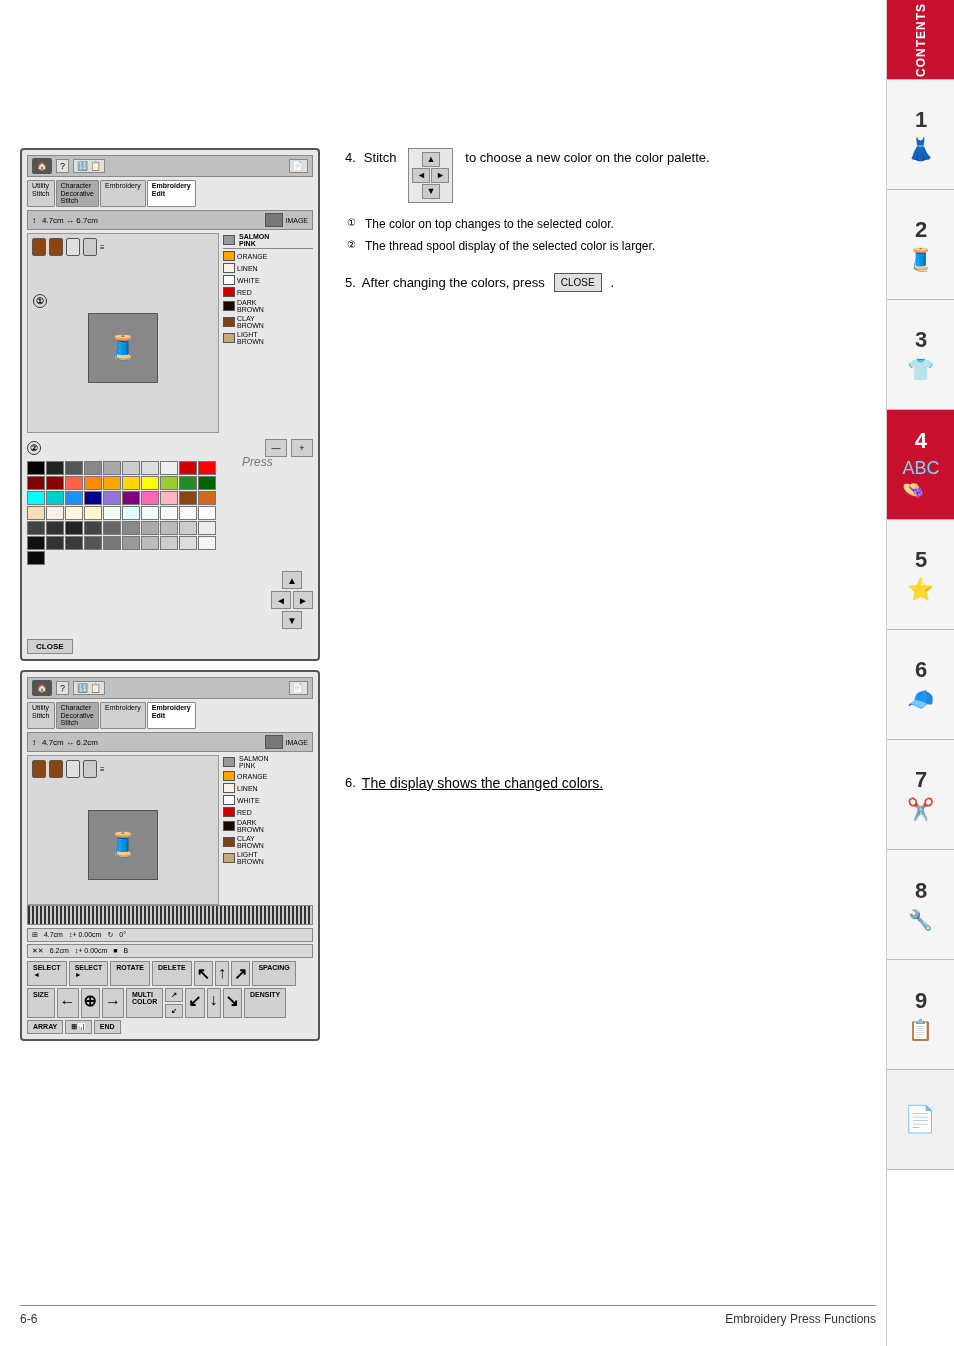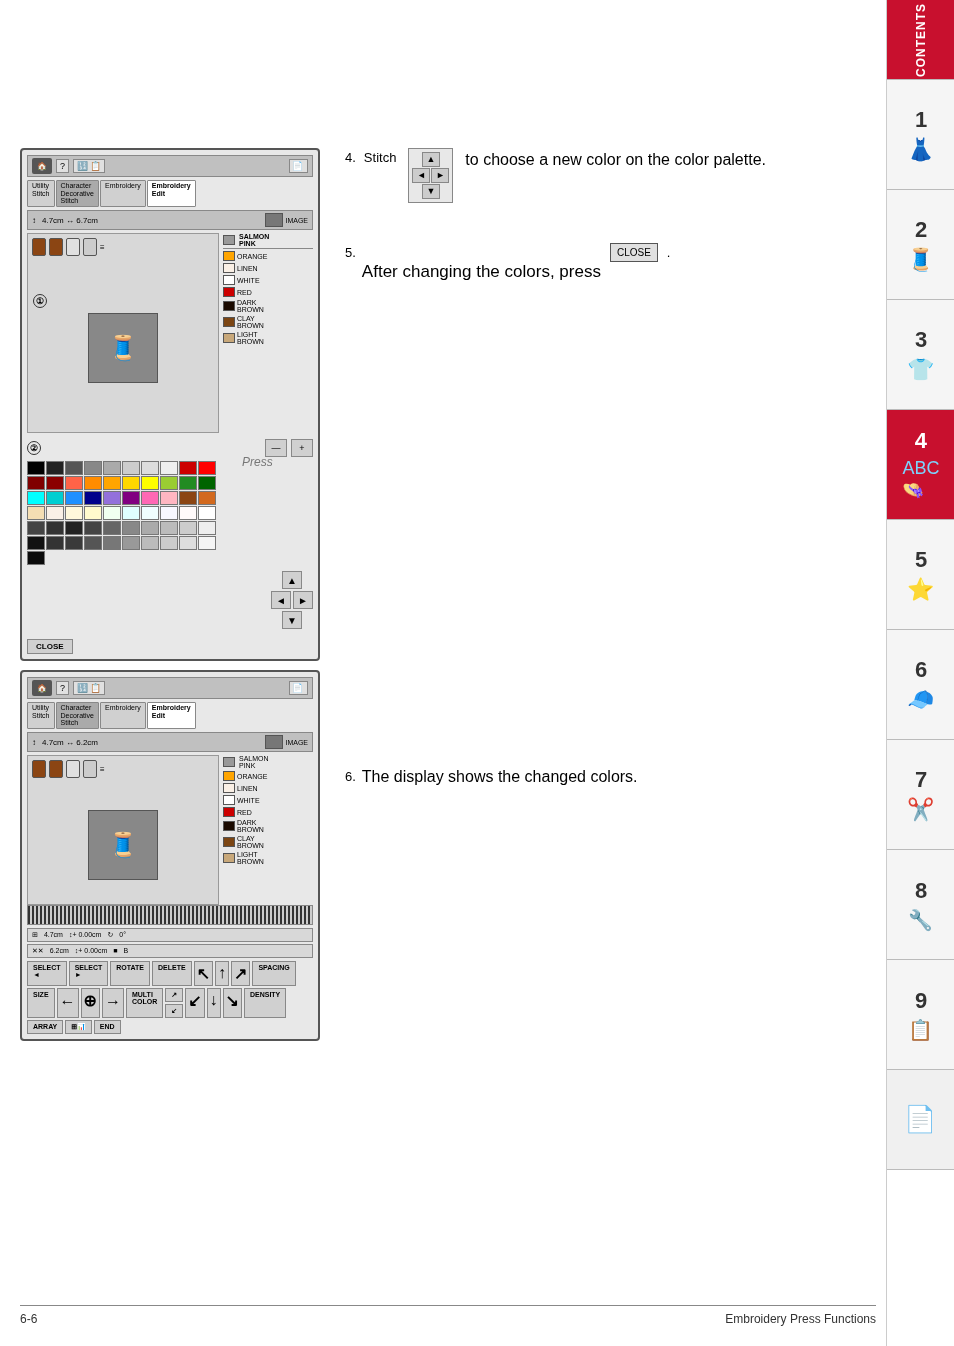--- a/index.html
+++ b/index.html
@@ -633,39 +633,41 @@
         <span style="font-size:13px;">Stitch</span>
 
         <div style="display:inline-flex; flex-direction:column; align-items:center; gap:1px; border:1px solid #888; padding:3px; background:#e8e8e8; margin:0 4px;">
           <div style="width:18px;height:15px;background:#ccc;border:1px solid #888;display:flex;align-items:center;justify-content:center;font-size:9px;">▲</div>
           <div style="display:flex;gap:1px;">
             <div style="width:18px;height:15px;background:#ccc;border:1px solid #888;display:flex;align-items:center;justify-content:center;font-size:9px;">◄</div>
             <div style="width:18px;height:15px;background:#ccc;border:1px solid #888;display:flex;align-items:center;justify-content:center;font-size:9px;">►</div>
           </div>
           <div style="width:18px;height:15px;background:#ccc;border:1px solid #888;display:flex;align-items:center;justify-content:center;font-size:9px;">▼</div>
         </div>
-        <span style="font-size:16px;">to choose a new color on the color palette.</span>
+        <span style="font-size:13px;">to choose a new color on the color palette.</span>
       </div>
       <ul class="note-list" style="margin-top:12px;">
+        <li>The color on top changes to the selected color.</li>
+        <li>The thread spool display of the selected color is larger.</li>
       </ul>
     </div>
 
     <div class="step" style="margin-top:16px;">
       <div style="display:flex; align-items:center; gap:6px; flex-wrap:wrap;">
         <span style="font-size:13px;">5.</span>
-        <span style="font-size:17px;margin-top:38px;">After changing the colors, press</span>
+        <span style="font-size:13px;">After changing the colors, press</span>
         <span class="inline-btn">CLOSE</span>
         <span style="font-size:13px;">.</span>
       </div>
     </div>
 
     <div class="step" style="margin-top:480px;">
       <div style="display:flex; align-items:center; gap:6px;">
         <span style="font-size:13px;">6.</span>
-        <span style="font-size:16px;">The display shows the changed colors.</span>
+        <span style="font-size:14px;text-decoration:underline;">The display shows the changed colors.</span>
       </div>
     </div>
 
   </div>
 
   <div style="position:absolute; left:242px; top:455px; font-size:12px; color:#777; font-style:italic;">Press</div>
 
 </div>
 
 <div class="page-footer">

